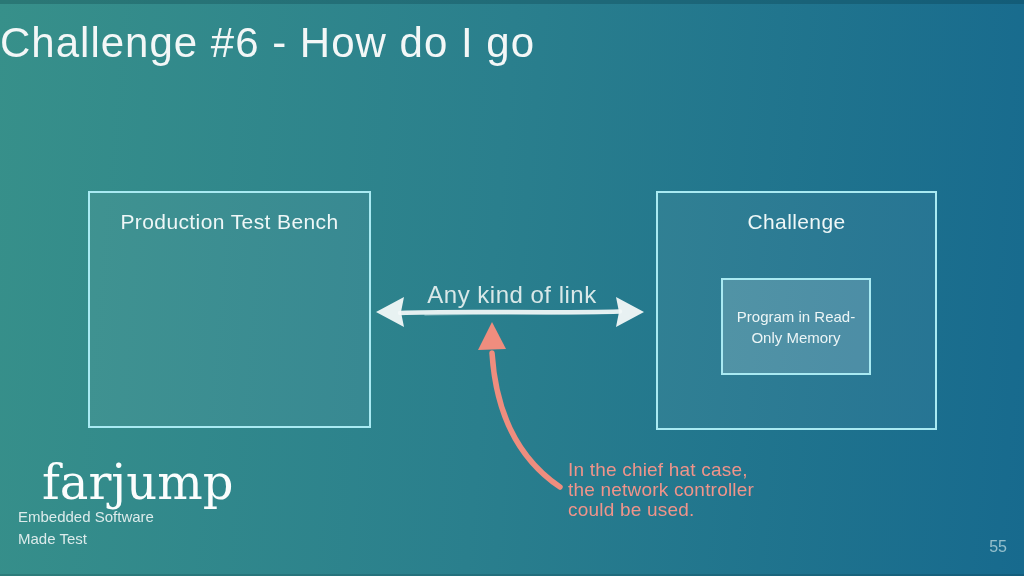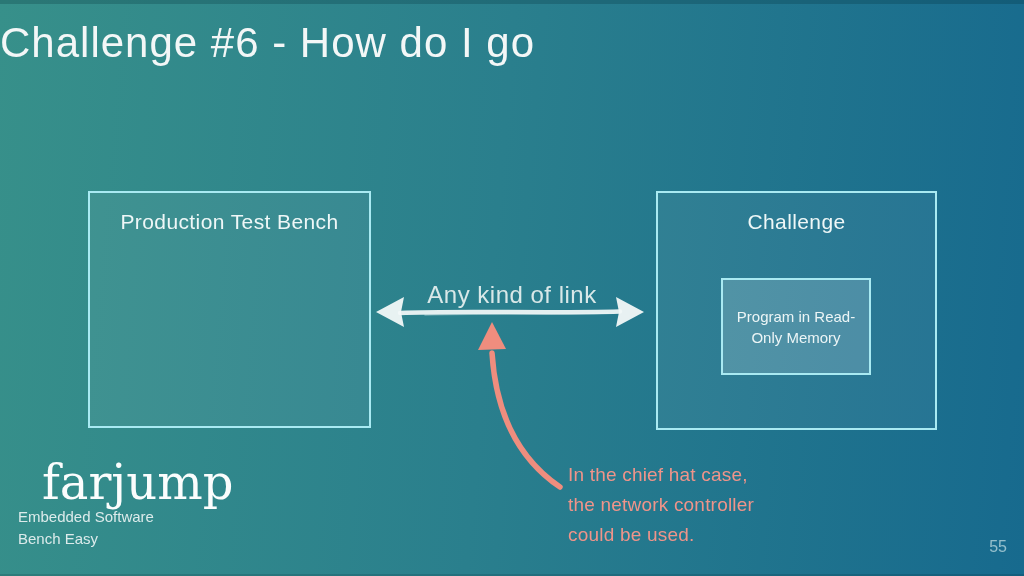--- a/index.html
+++ b/index.html
@@ -75,21 +75,21 @@
     font-weight: 300;
   }
 
   .link-arrow-svg { position: absolute; left: 370px; top: 292px; }
   .annot-arrow-svg { position: absolute; left: 455px; top: 315px; }
 
   .annotation {
     position: absolute;
     left: 568px; top: 460px;
     font-size: 19px;
-    line-height: 30px;
+    line-height: 20px;
     color: var(--annotation-text, #f0948a);
     white-space: pre-line;
     letter-spacing: 0.2px;
   }
 
   .logo-word {
     position: absolute;
     left: 16px; top: 456px;
     font-family: "DejaVu Serif", "Liberation Serif", serif;
     font-size: 48px;
@@ -150,18 +150,18 @@
     <polygon points="23,35 51,34 37,7" fill="#ef8d7e"></polygon>
   </svg>
 
   <div class="annotation">In the chief hat case,
 the network controller
 could be used.</div>
 
   <div class="logo-word">farjump</div>
   <div class="logo-tagline">
     <span>Embedded Software</span><br>
-    <span>Bench Easy</span>
+    <span>Made Test</span>
   </div>
 
   <div class="page-number">55</div>
 
 </div>
 
 </body></html>

